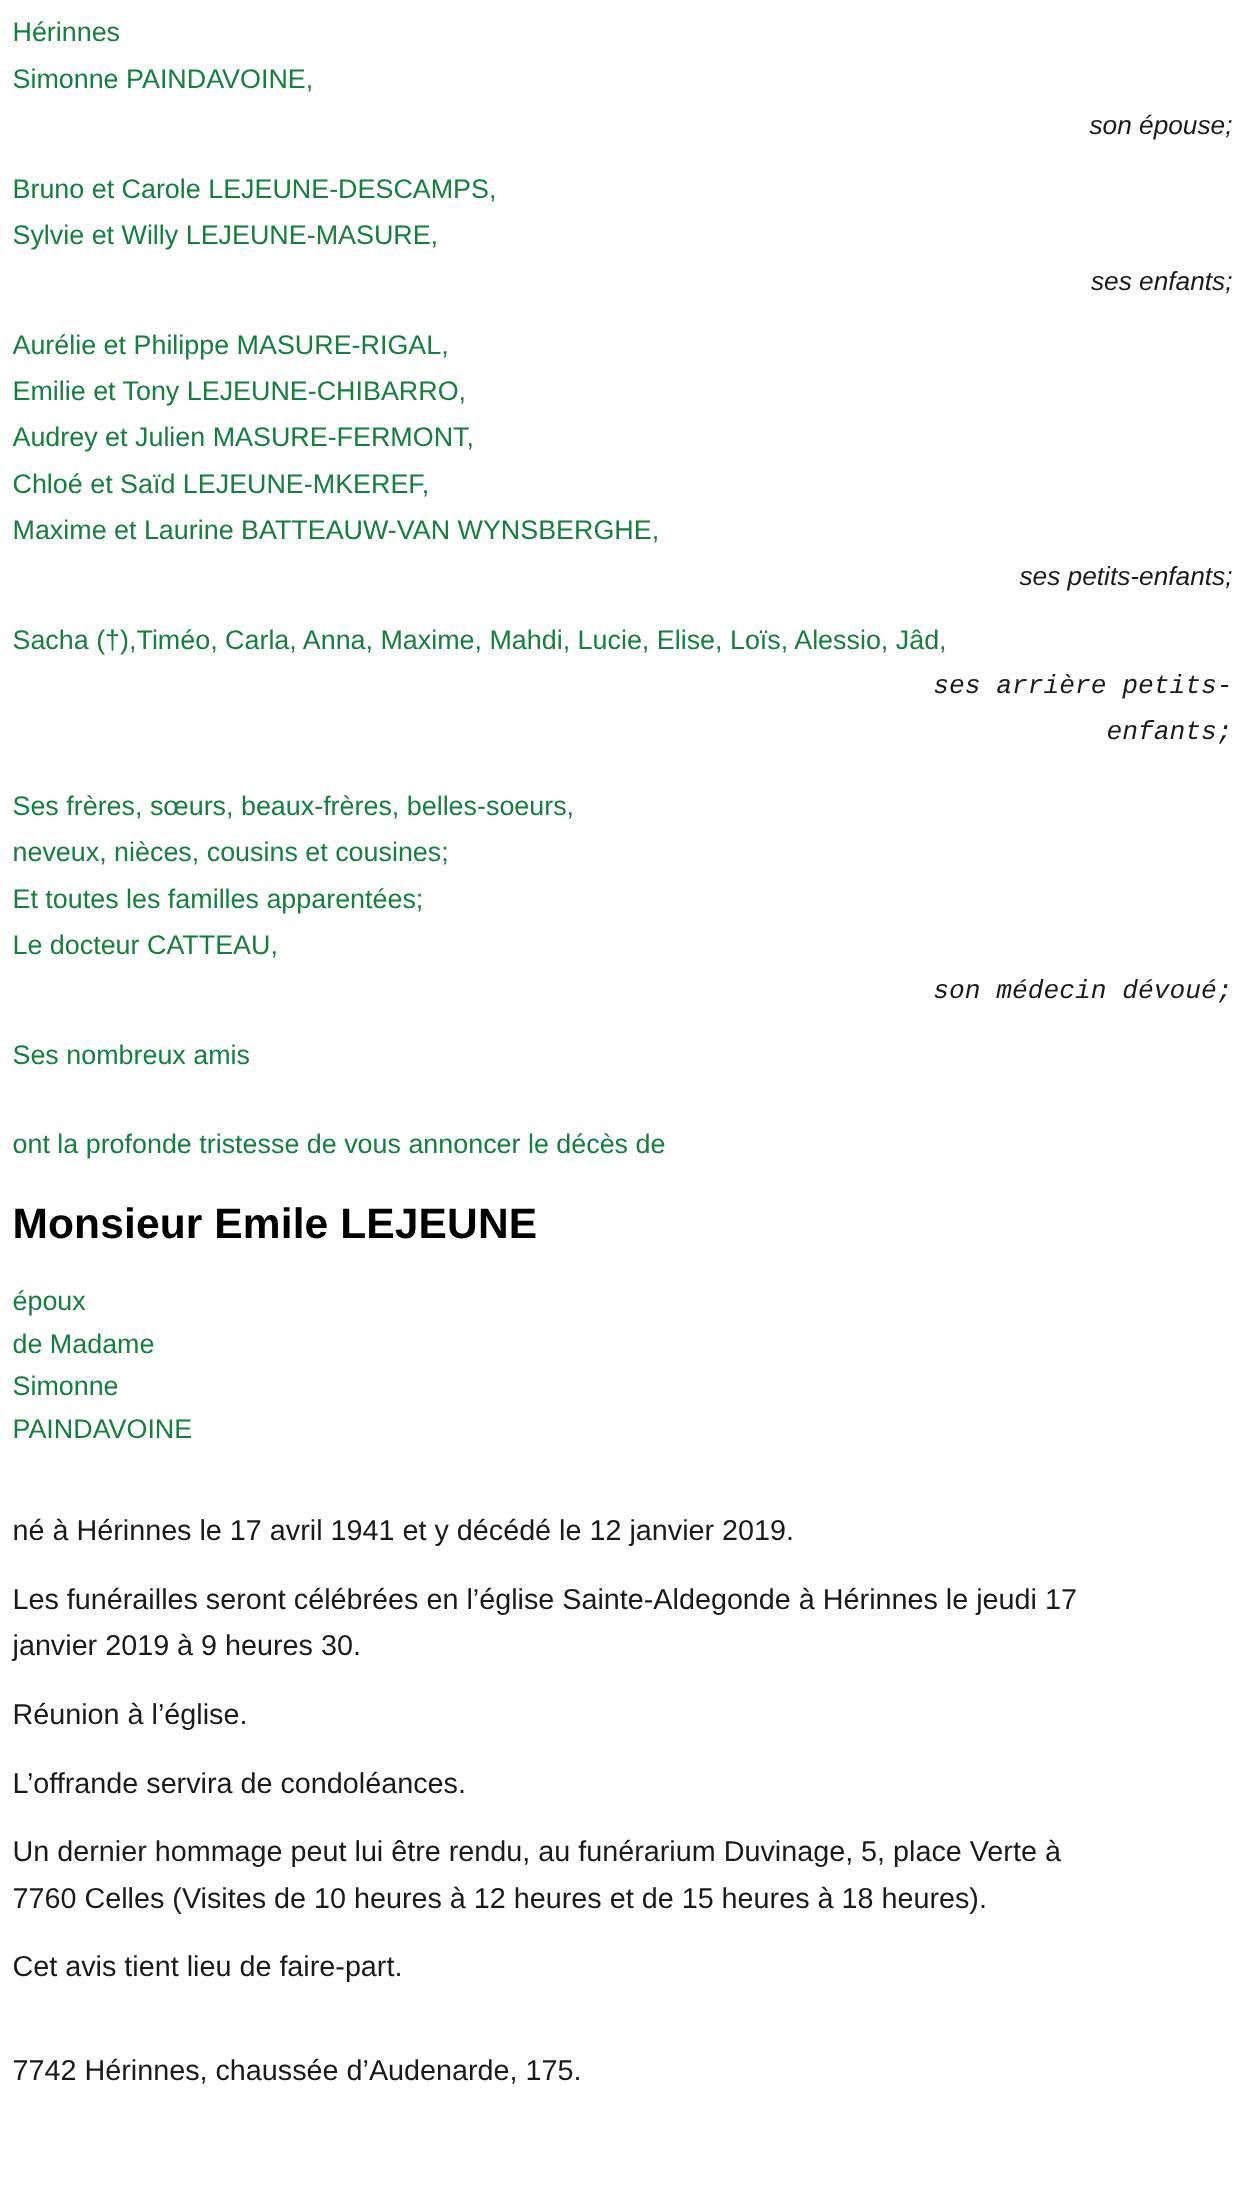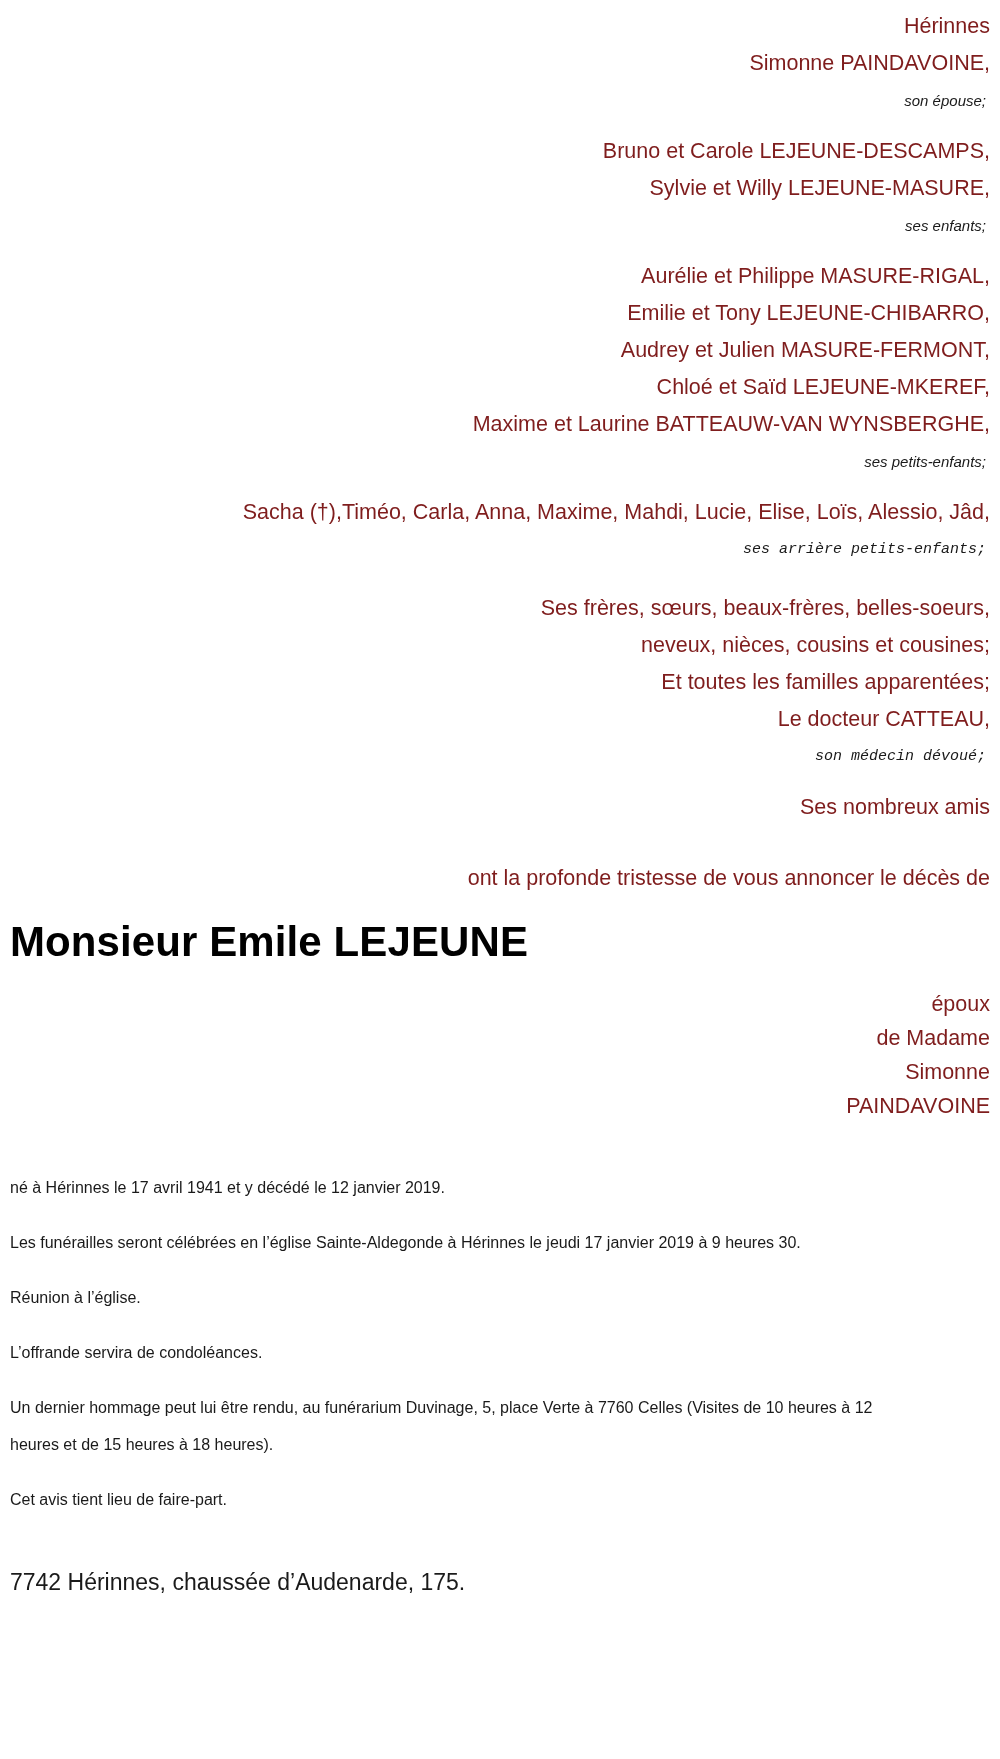--- a/index.html
+++ b/index.html
@@ -20,69 +20,68 @@
     width: 1000px;
     box-sizing: border-box;
     padding: 8px 10px 20px 10px;
     position: relative;
   }
 
   
   .line {
     font-size: 21.5px;
     line-height: 37px;
-    color: #7f1d1d;
+    color: #15803d;
     white-space: pre-wrap;
-    text-align: right;
   }
 
   .block {
     margin: 0;
     padding: 0;
   }
 
   
   .role {
     display: block;
     text-align: right;
     font-style: italic;
-    font-size: 15px;
+    font-size: 21px;
     line-height: 37px;
     color: #1a1a1a;
     padding-right: 4px;
   }
   .role-narrow {
     
     width: 300px;
     margin-left: auto;
     text-align: right;
     font-family: Liberation Mono, monospace;
   }
 
   .gap-sm { height: 14px; }
   .gap-md { height: 22px; }
   .gap-lg { height: 34px; }
   .gap-xl { height: 46px; }
 
   
   .headline {
-    font-size: 42px;
+    font-size: 34px;
     font-weight: bold;
     line-height: 46px;
     letter-spacing: 0.1px;
     color: #000000;
     margin: 0;
   }
 
   
   .spouse-stack .line { line-height: 34px; }
 
   
   .para {
-    font-size: 16px;
+    font-size: 23px;
     line-height: 37px;
     margin: 0;
     max-width: 880px;
   }
   .para + .para { margin-top: 18px; }
 
   .footer-address {
     font-size: 23px;
     line-height: 37px;
     margin: 0;

